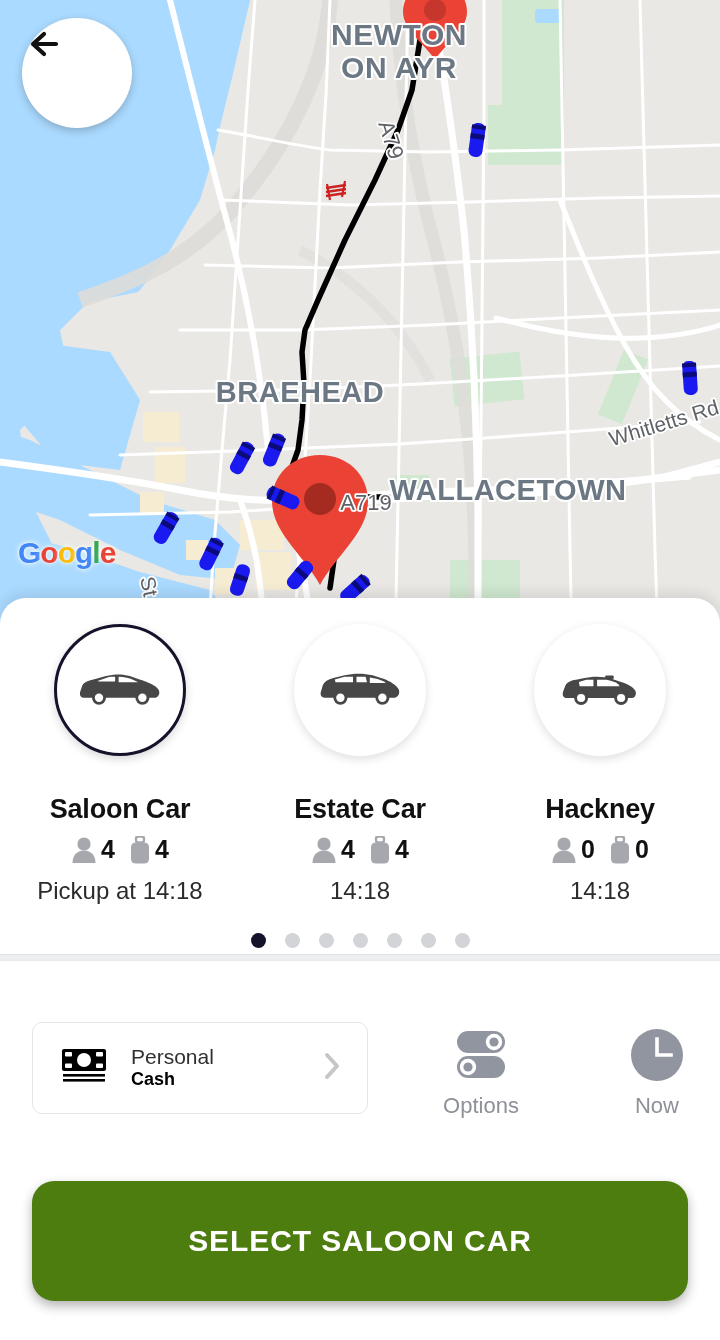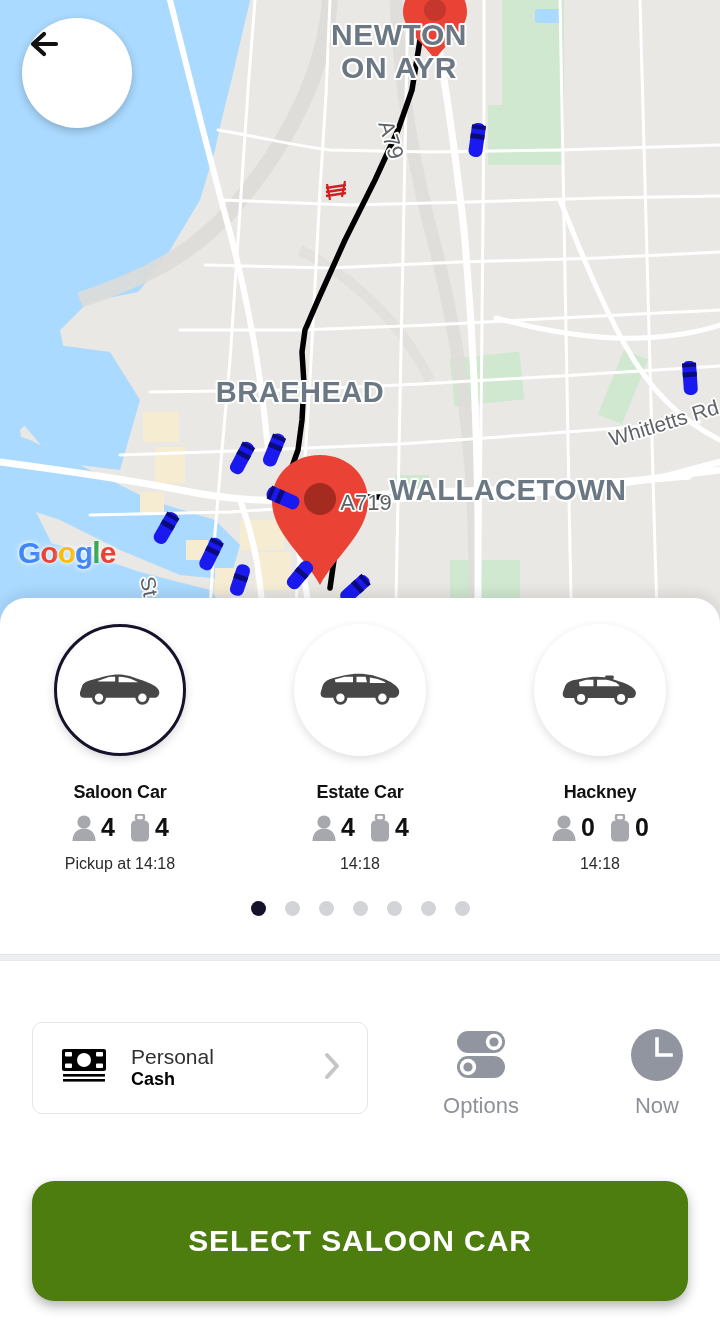--- a/index.html
+++ b/index.html
@@ -61,32 +61,32 @@
     background:#ffffff;
     box-shadow:0 3px 10px rgba(0,0,0,0.13);
     display:flex; align-items:center; justify-content:center;
     margin-bottom:26px;
   }
   .veh-circle.selected {
     border:3.5px solid #15132b;
     box-shadow:0 3px 10px rgba(0,0,0,0.16);
   }
   .veh-name {
-    font-size:18px; font-weight:bold; color:#111111;
-    letter-spacing:-0.2px; margin-bottom:10px;
+    font-size:27px; font-weight:bold; color:#111111;
+    letter-spacing:-0.2px; margin-bottom:10px;margin-top:12px;
   }
   .veh-cap {
     display:flex; align-items:center; gap:4px;
     font-size:25px; font-weight:bold; color:#111111;
     margin-bottom:13px;
   }
   .veh-cap .num { margin-right:10px; }
   .veh-cap .num:last-child { margin-right:0; }
   .veh-time {
-    font-size:16px; color:#2b2b2b; font-weight:normal;
+    font-size:24px; color:#2b2b2b; font-weight:normal;
   }
   .veh-time .pre { color:#2b2b2b; }
 
   .dots {
     display:flex; justify-content:center; gap:19px; margin-top:28px;
   }
   .dot { width:15px; height:15px; border-radius:50%; background:#d2d4d8; cursor:pointer; }
   .dot.active { background:#15132b; }
 
   .divider {

